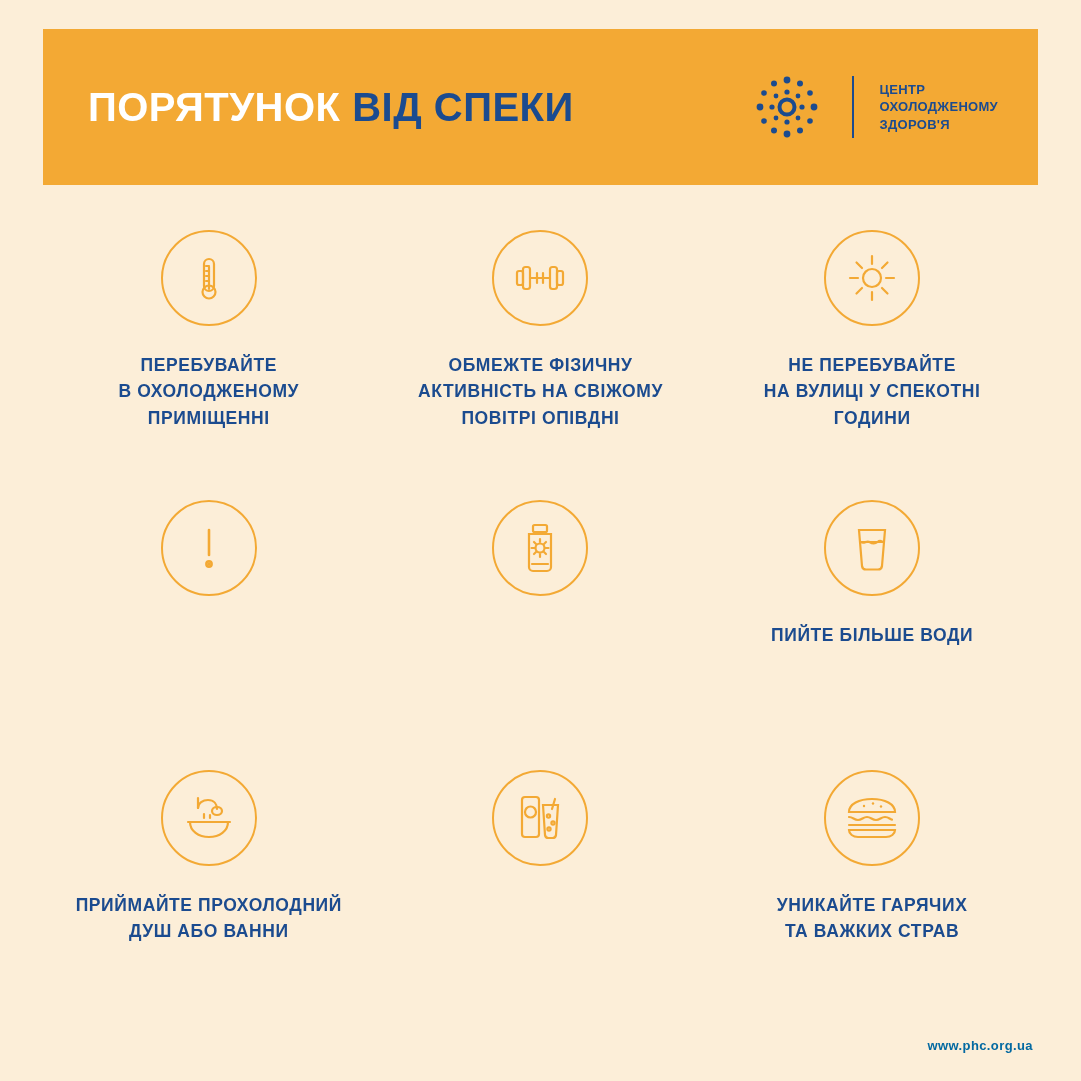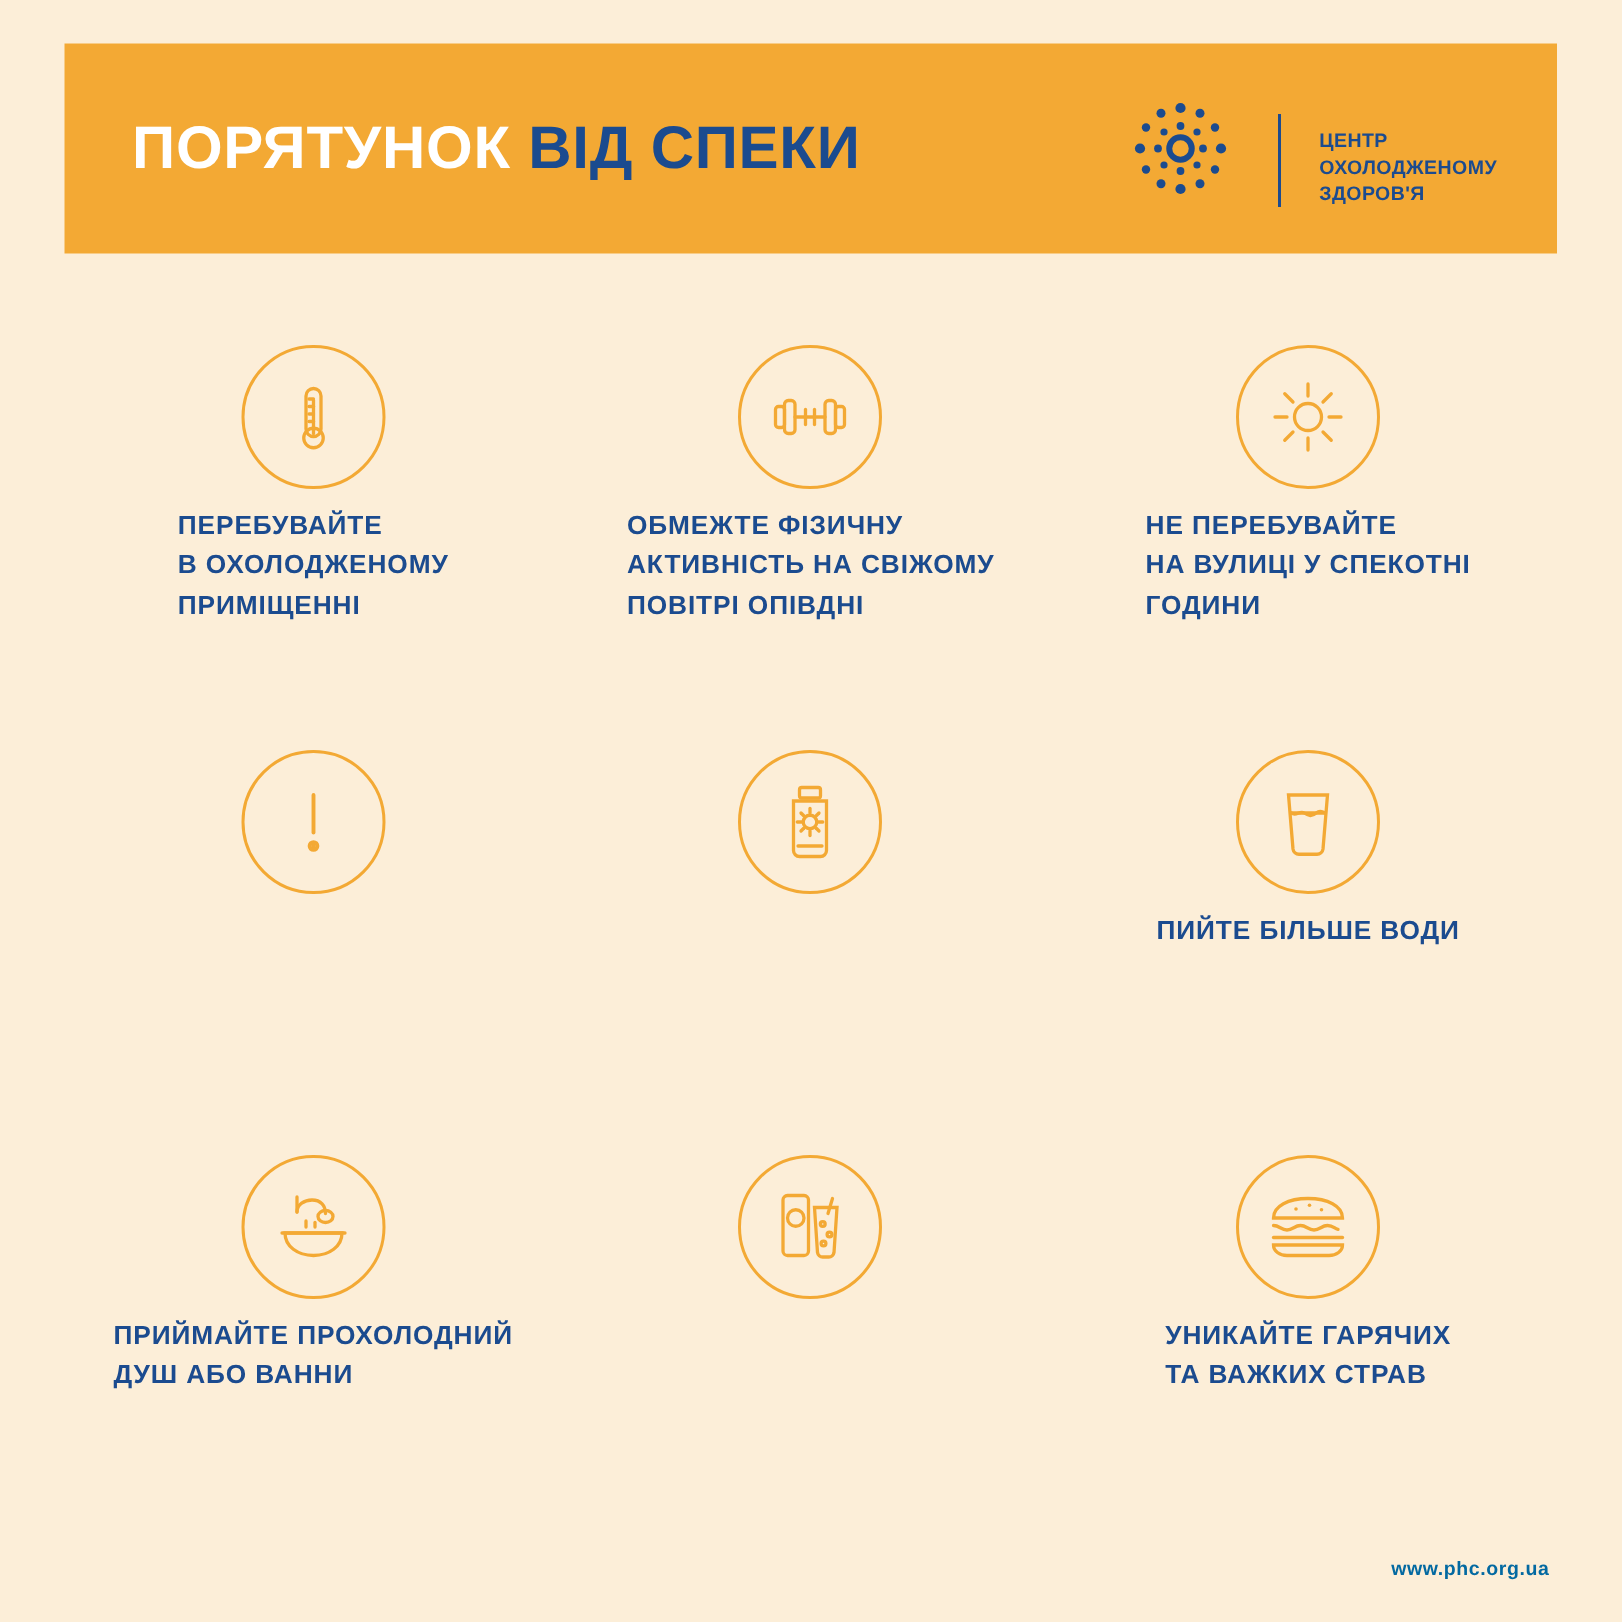--- a/index.html
+++ b/index.html
@@ -14,42 +14,42 @@
     overflow: hidden;
     position: relative;
   }
 
   
   .header-bar {
     position: absolute;
     left: 43px;
     top: 29px;
     width: 995px;
-    height: 140px;
+    height: 156px;
     background: #f3a934;
     display: flex;
     align-items: center;
     justify-content: space-between;
     box-sizing: border-box;
     padding: 0 40px 0 45px;
   }
   .title {
     font-size: 40px;
     font-weight: bold;
     letter-spacing: 0.5px;
     color: #ffffff;
     white-space: nowrap;
   }
   .title .title-accent {
     color: #1b4b8f;
   }
 
   .logo-block {
     display: flex;
-    align-items: flex-end;
+    align-items: center;
     gap: 26px;
   }
   .logo-mark {
     width: 78px;
     height: 78px;
     position: relative;
   }
   .logo-divider {
     width: 2px;
     height: 62px;
@@ -85,26 +85,26 @@
     width: 96px;
     height: 96px;
     border-radius: 50%;
     border: 2px solid #f3a934;
     display: flex;
     align-items: center;
     justify-content: center;
     box-sizing: border-box;
   }
   .cell-label {
-    margin-top: 11px;
+    margin-top: 26px;
     color: #1b4b8f;
     font-size: 17.5px;
     font-weight: bold;
     line-height: 1.5;
-    text-align: left;
+    text-align: center;
     letter-spacing: 0.6px;
     white-space: pre-line;
     text-transform: uppercase;
   }
 
   
   .footer {
     position: absolute;
     right: 48px;
     bottom: 28px;

